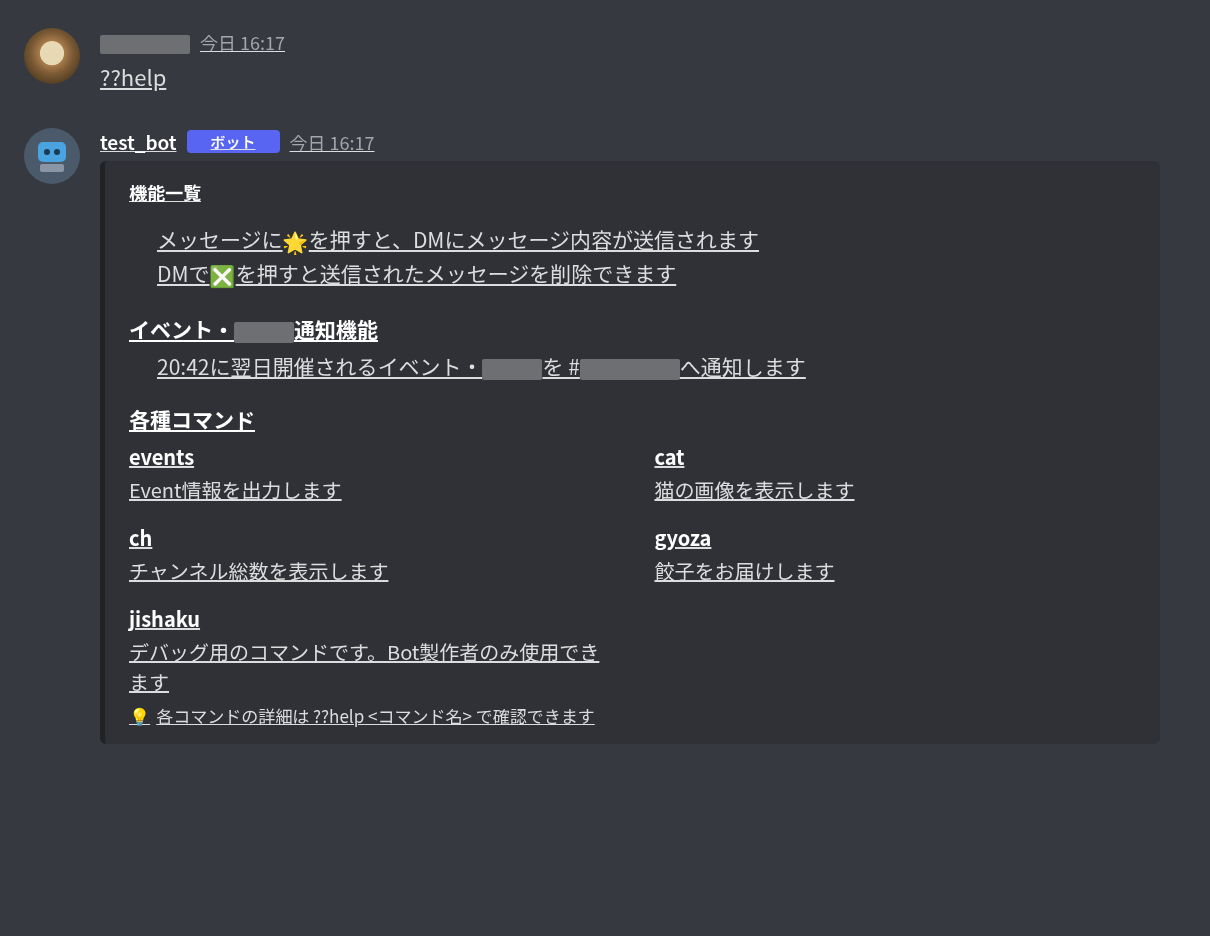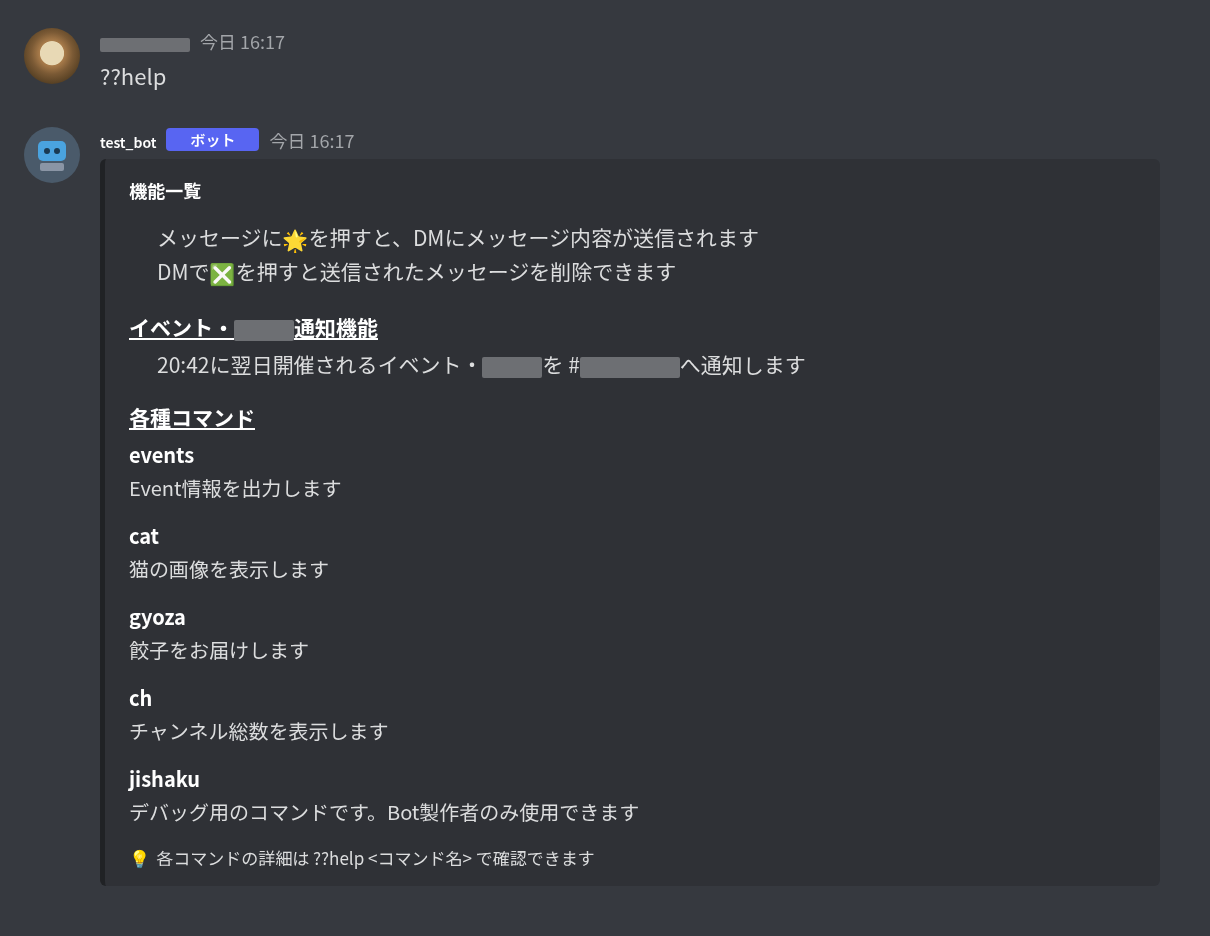--- a/index.html
+++ b/index.html
@@ -20,38 +20,39 @@
     font-family: -apple-system, BlinkMacSystemFont, "Hiragino Sans", "Hiragino Kaku Gothic ProN", "Noto Sans JP", "Segoe UI", sans-serif;
     font-size: 16px;
     width: 1210px;
     min-height: 936px;
     padding: 20px 16px;
   }
   .message {
     display: flex;
     padding: 8px 8px 4px 8px;
     margin-bottom: 24px;
+    text-decoration: underline;
   }
   .avatar {
     width: 56px;
     height: 56px;
     border-radius: 50%;
     margin-right: 20px;
     flex-shrink: 0;
   }
   .msg-body { flex: 1; min-width: 0; }
   .msg-header {
     display: flex;
     align-items: baseline;
     gap: 10px;
     margin-bottom: 6px;
   }
   .username {
     font-weight: 600;
-    font-size: 14px;
+    font-size: 19px;
     color: var(--white);
   }
   .timestamp {
     font-size: 18px;
     color: var(--muted);
   }
   .bot-tag {
     background: var(--accent);
     color: #fff;
     font-size: 15px;
@@ -117,24 +118,24 @@
   }
   .embed-desc {
     font-size: 21px;
     line-height: 1.55;
     color: var(--text);
     margin-bottom: 22px;
   }
   .desc-line { padding-left: 28px; }
   .fields {
     display: grid;
-    grid-template-columns: repeat(1, 1fr);
+    grid-template-columns: repeat(2, 1fr);
     gap: 18px 44px;
     margin-top: 8px;
-    margin-bottom: 18px;
+    margin-bottom: 6px;
   }
   .field-name {
     color: var(--white);
     font-weight: 700;
     font-size: 20px;
     margin-bottom: 4px;
   }
   .field-value {
     font-size: 20px;
     color: var(--text);
@@ -209,26 +210,26 @@
       <div class="fields">
         <div>
           <div class="field-name">events</div>
           <div class="field-value">Event情報を出力します</div>
         </div>
         <div>
           <div class="field-name">cat</div>
           <div class="field-value">猫の画像を表示します</div>
         </div>
         <div>
+          <div class="field-name">ch</div>
+          <div class="field-value">チャンネル総数を表示します</div>
+        </div>
+        <div>
           <div class="field-name">gyoza</div>
           <div class="field-value">餃子をお届けします</div>
-        </div>
-        <div>
-          <div class="field-name">ch</div>
-          <div class="field-value">チャンネル総数を表示します</div>
         </div>
         <div>
           <div class="field-name">jishaku</div>
           <div class="field-value">デバッグ用のコマンドです。Bot製作者のみ使用できます</div>
         </div>
       </div>
 
       <div class="embed-footer">
         <span>💡</span>
         <span>各コマンドの詳細は ??help &lt;コマンド名&gt; で確認できます</span>

